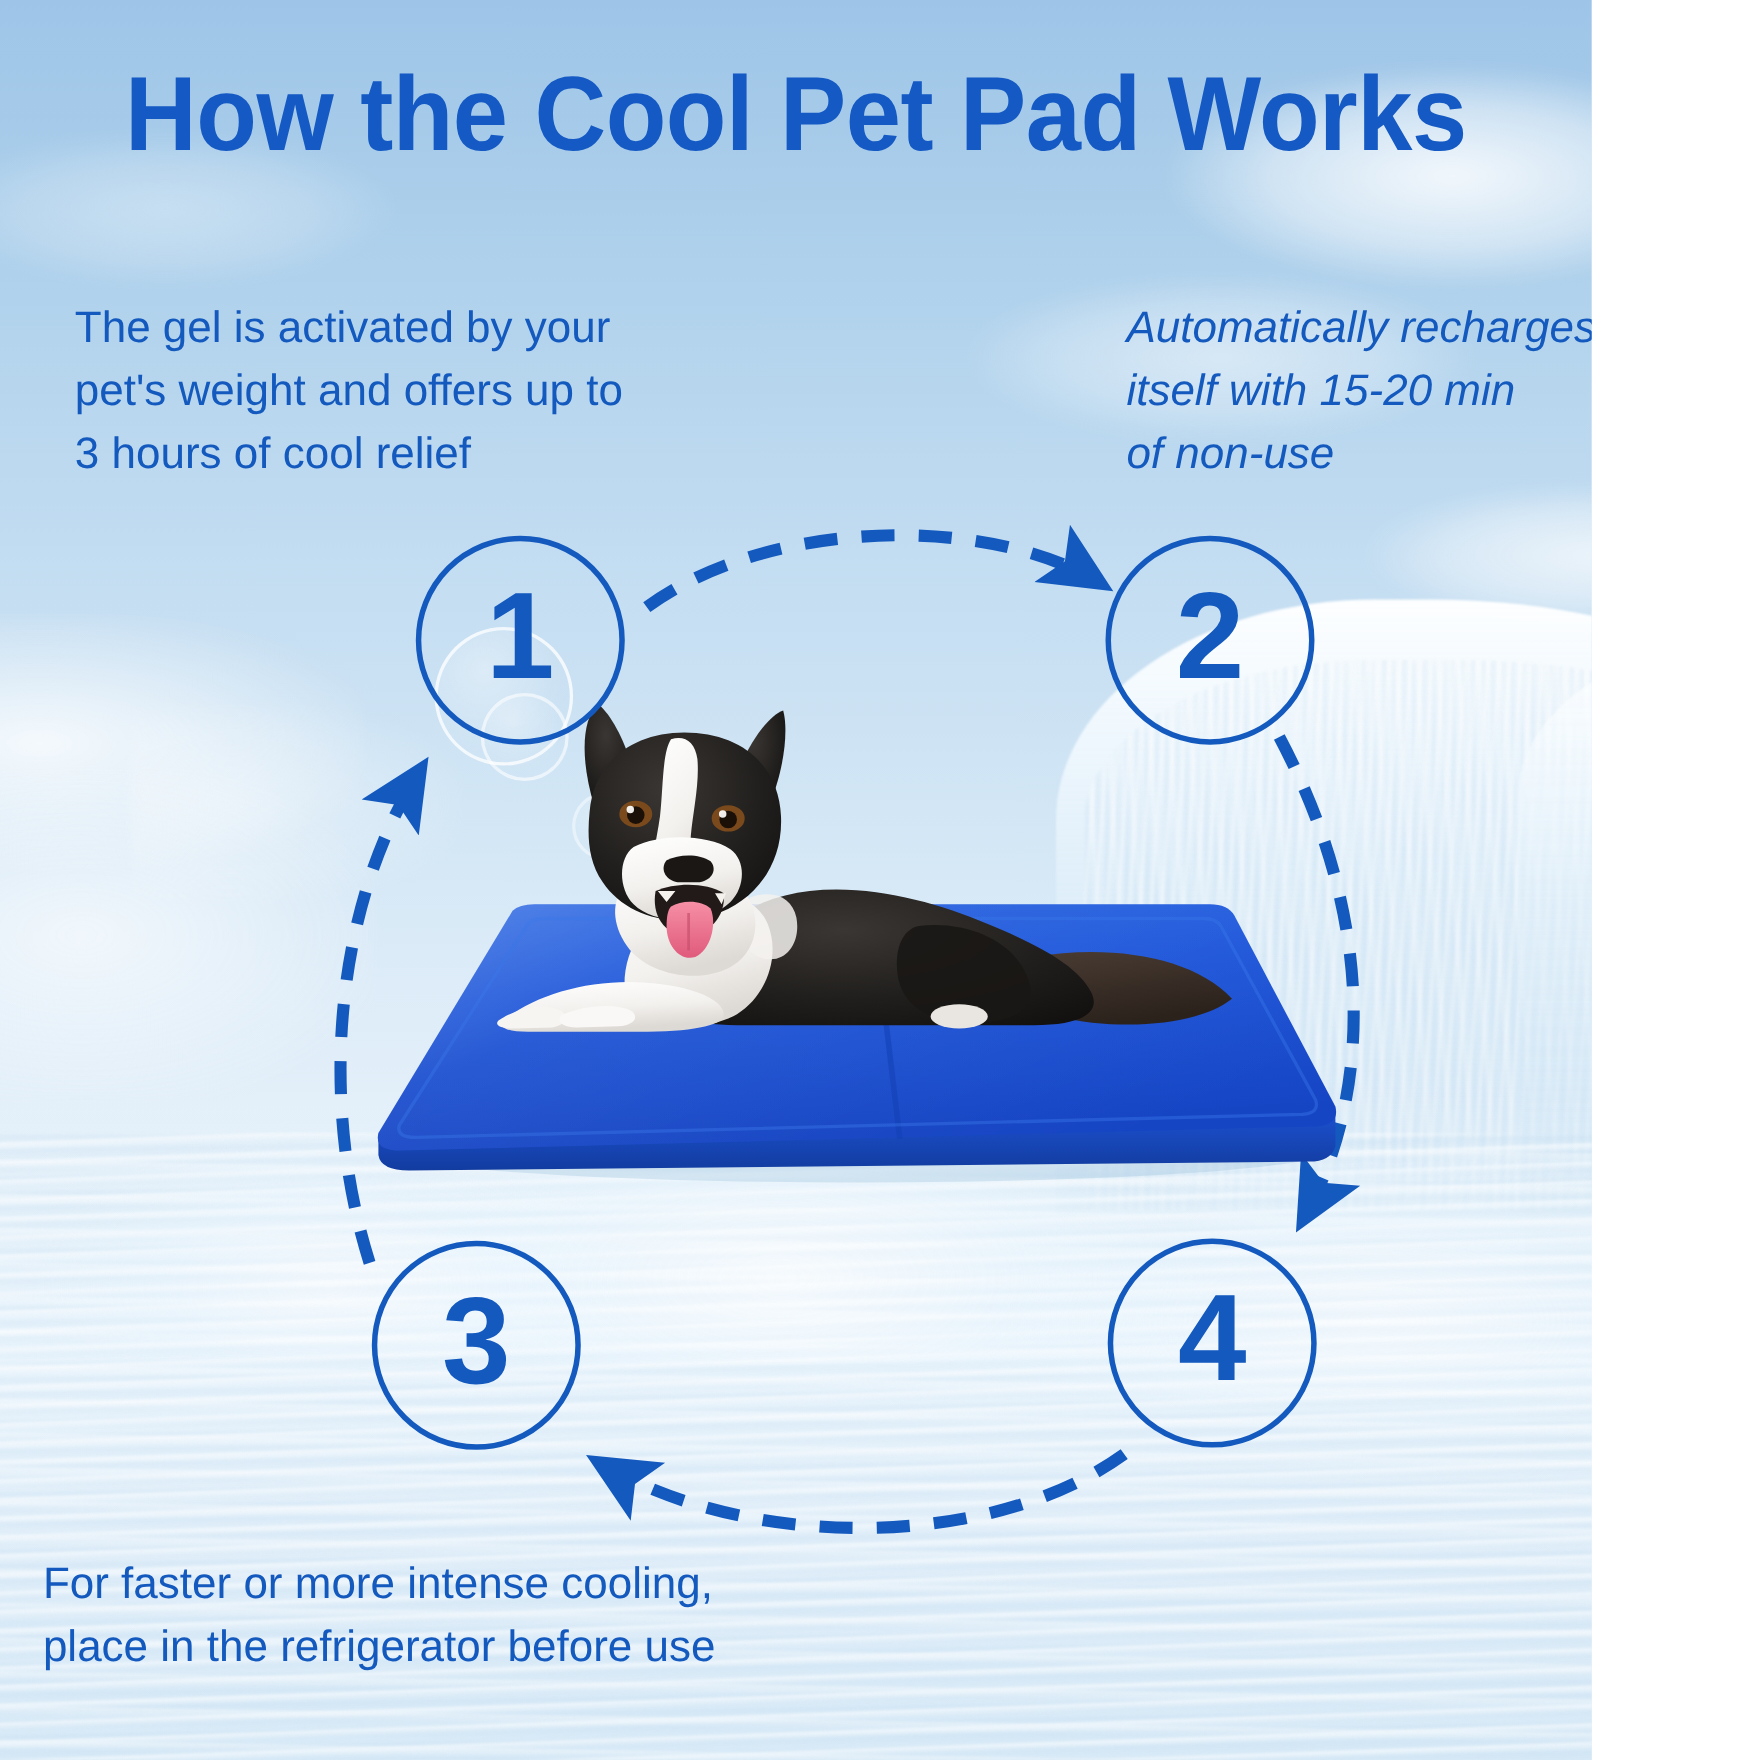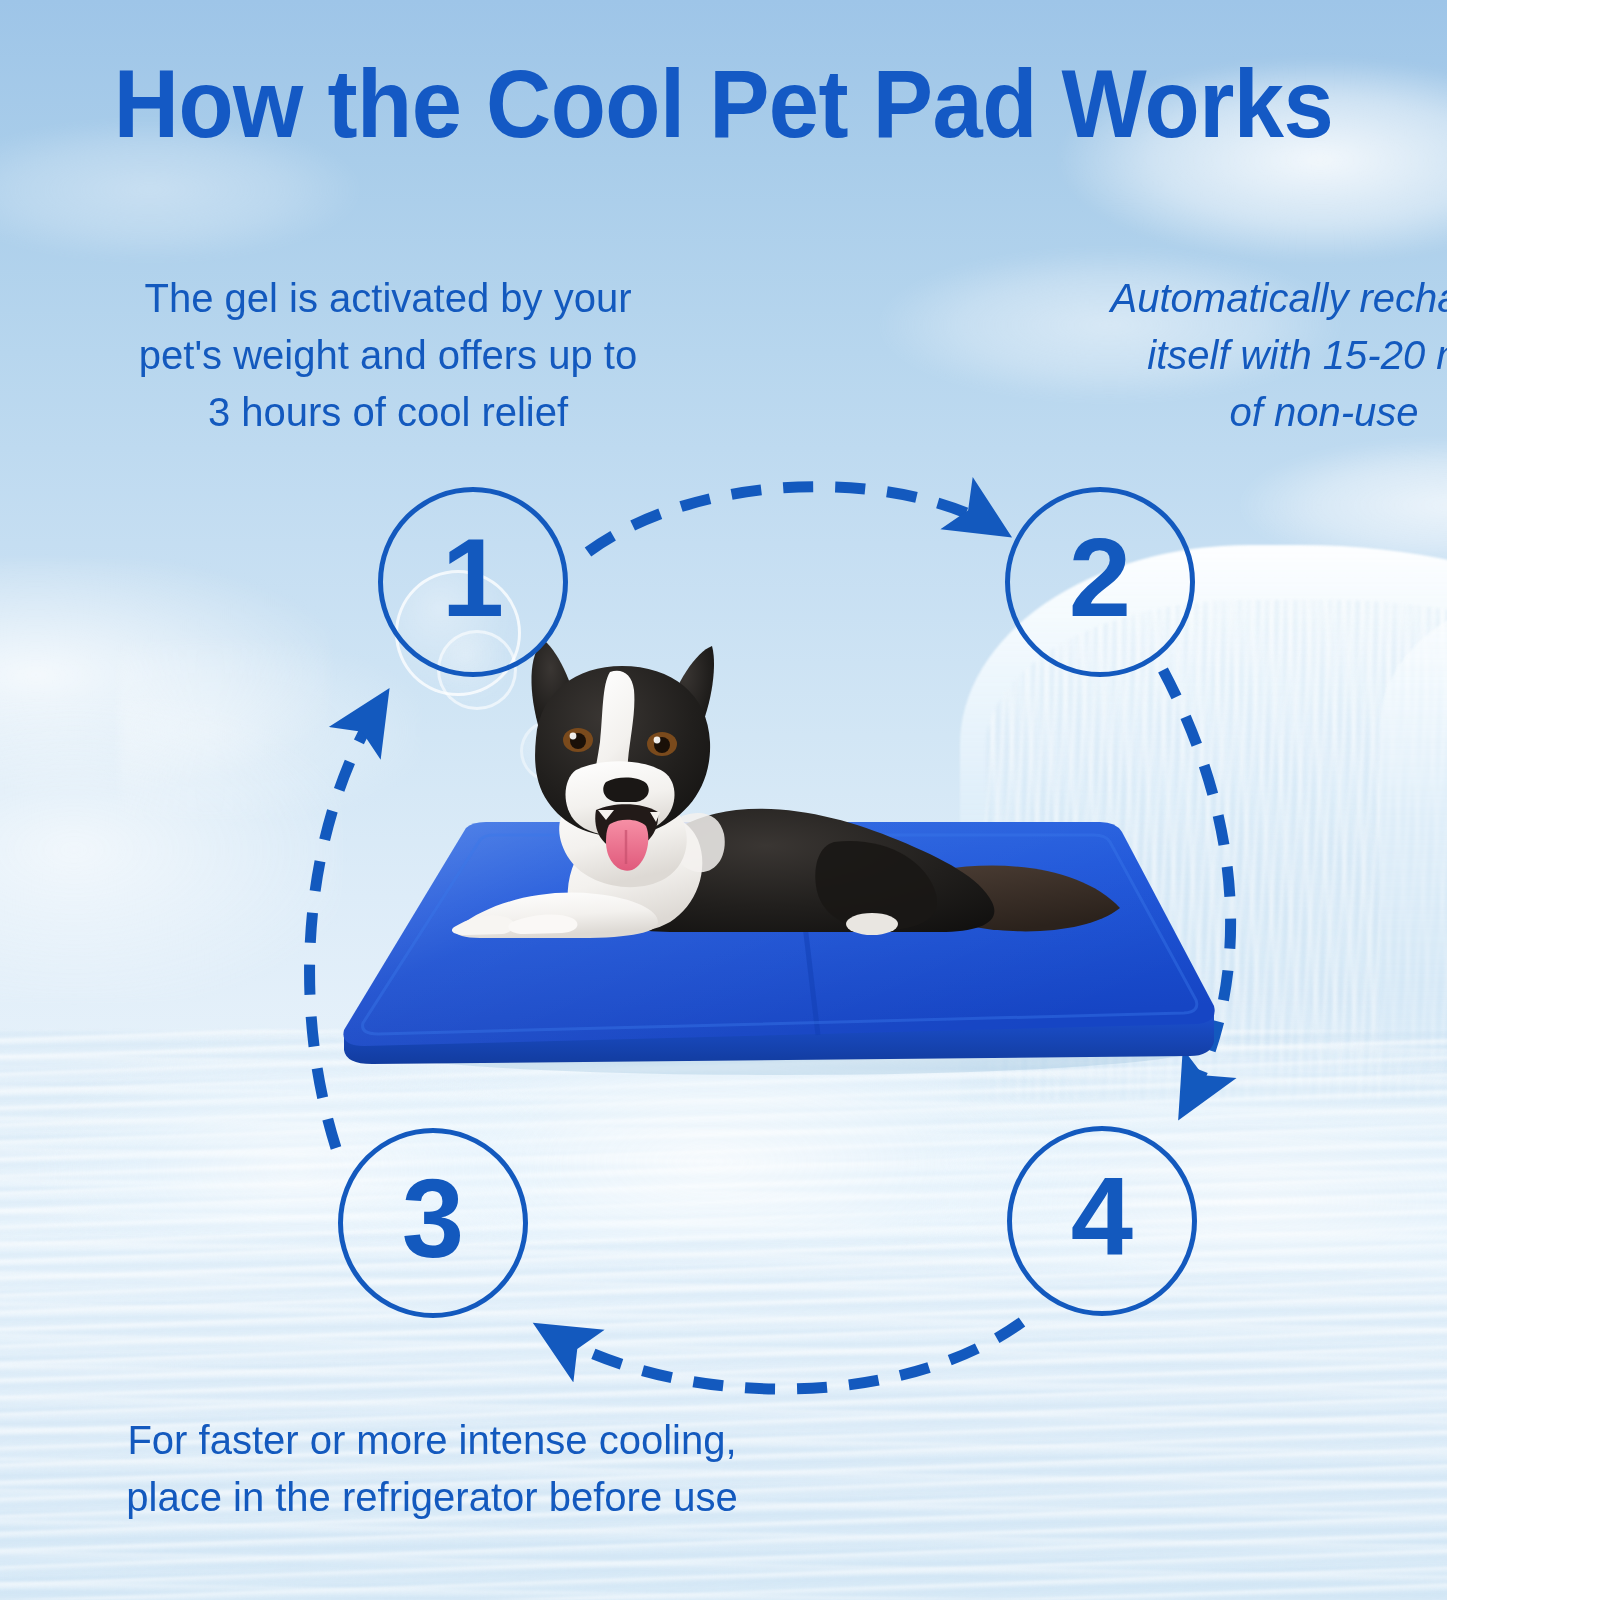--- a/index.html
+++ b/index.html
@@ -98,25 +98,24 @@
   }
 
   
   .caption {
     position: absolute;
     color: #1359be;
     font-size: 40px;
     line-height: 1.42;
     font-weight: 400;
     white-space: pre-line;
-    text-align: center;
   }
   #cap-1 { left: 68px;  top: 270px;  width: 640px; }
   #cap-2 { left: 1024px; top: 270px;  width: 600px; font-style: italic; }
-  #cap-3 { left: 52px;  top: 1412px; width: 760px; }
+  #cap-3 { left: 39px;  top: 1412px; width: 760px; }
   #cap-4 { left: 1000px;top: 1412px; width: 600px; }
 
   
   .step {
     position: absolute;
     width: 190px;
     height: 190px;
     border-radius: 50%;
     border: 5px solid #1359be;
     box-sizing: border-box;

